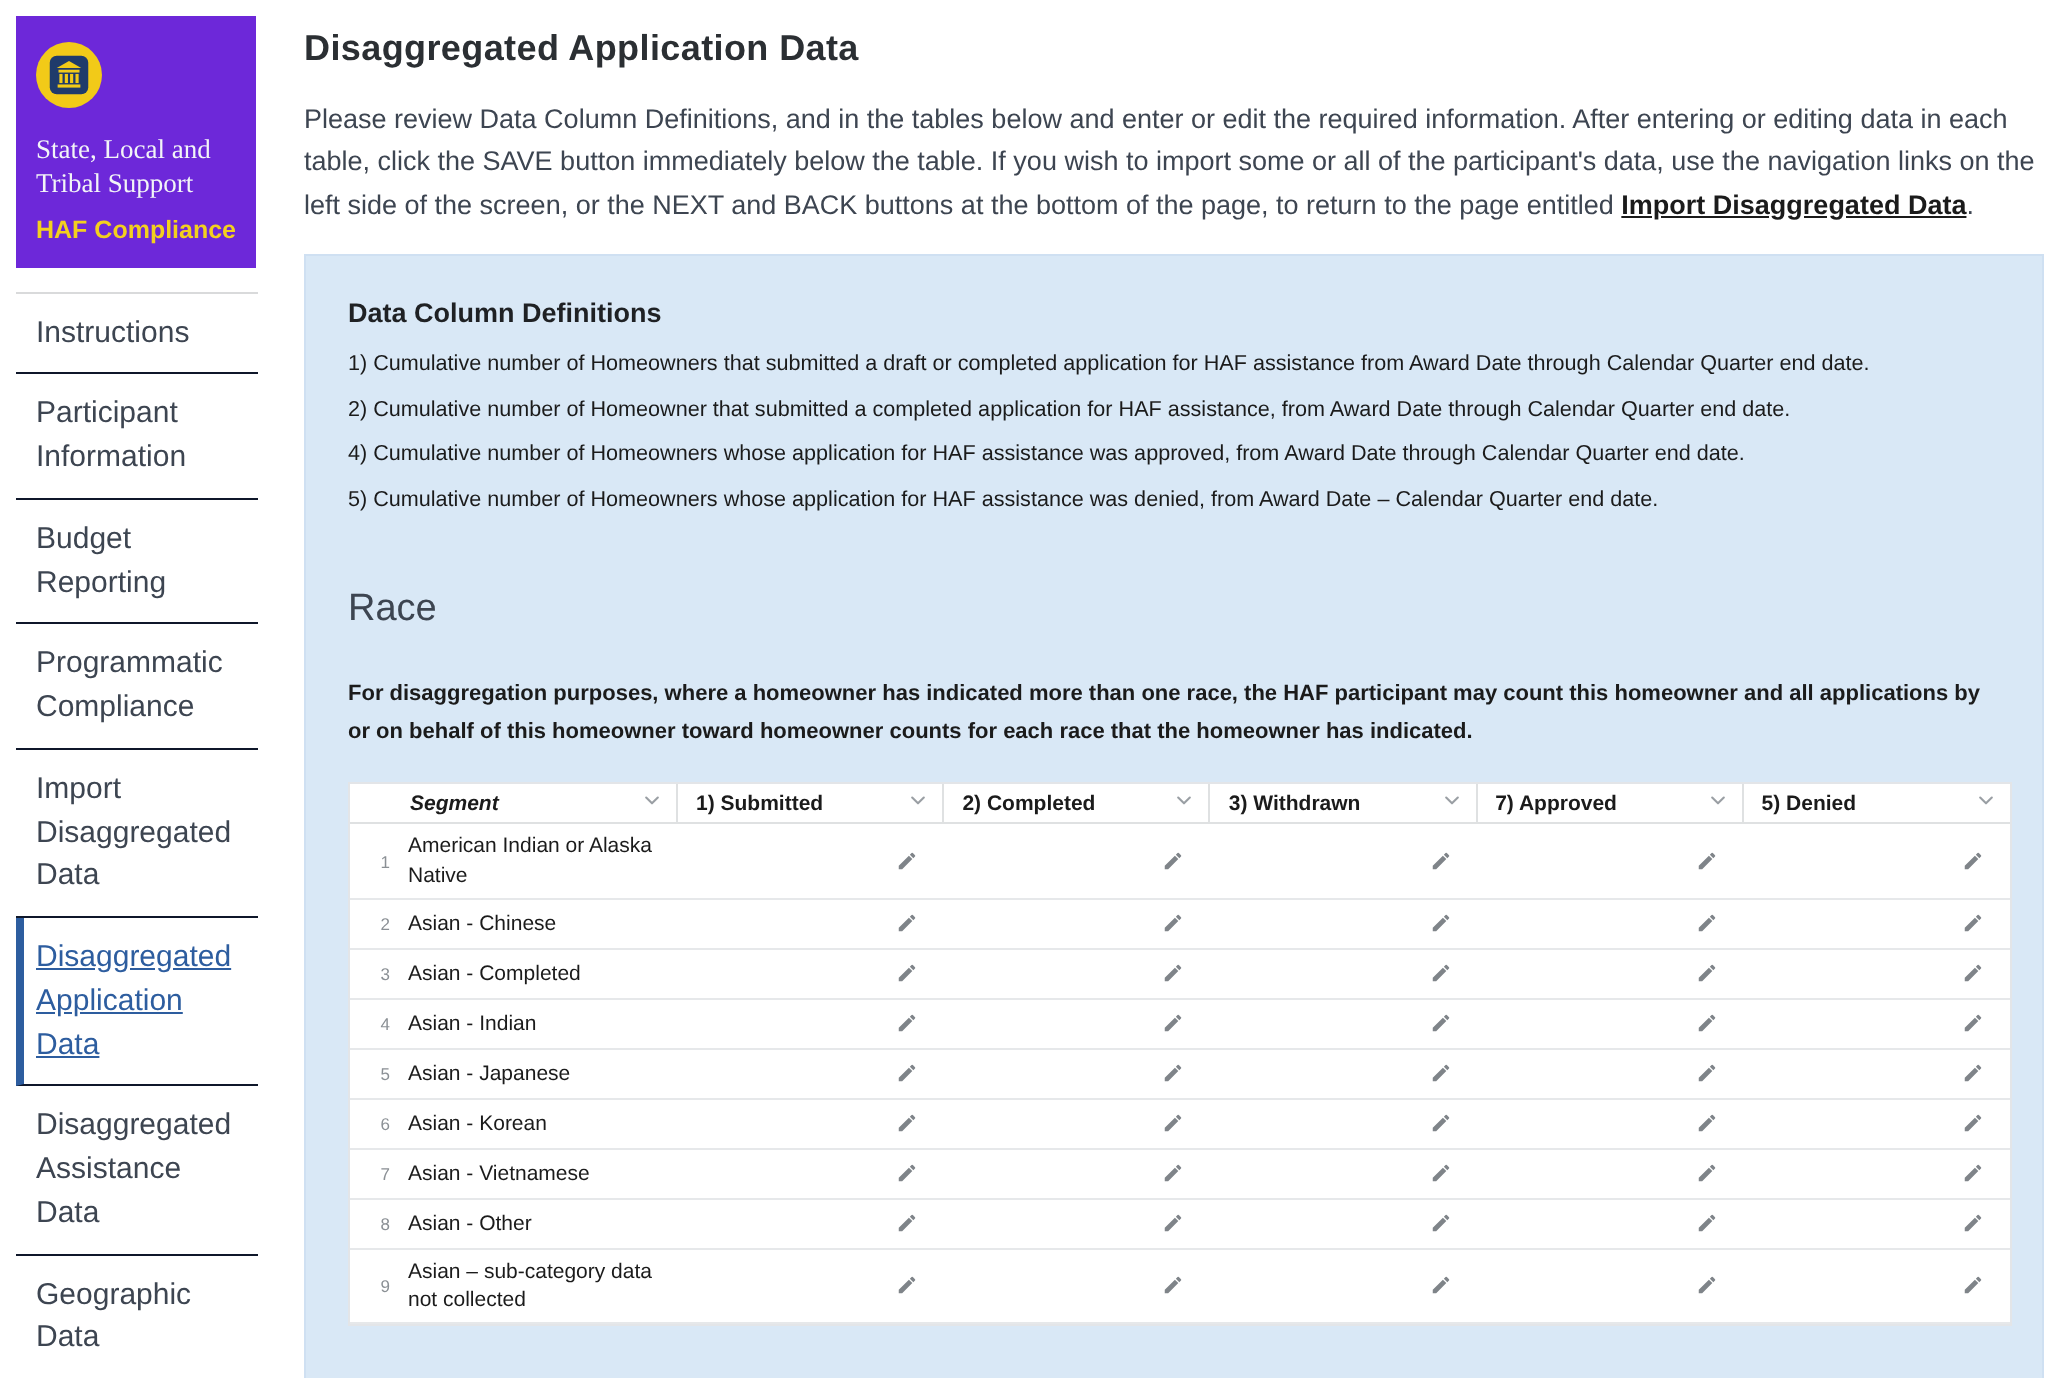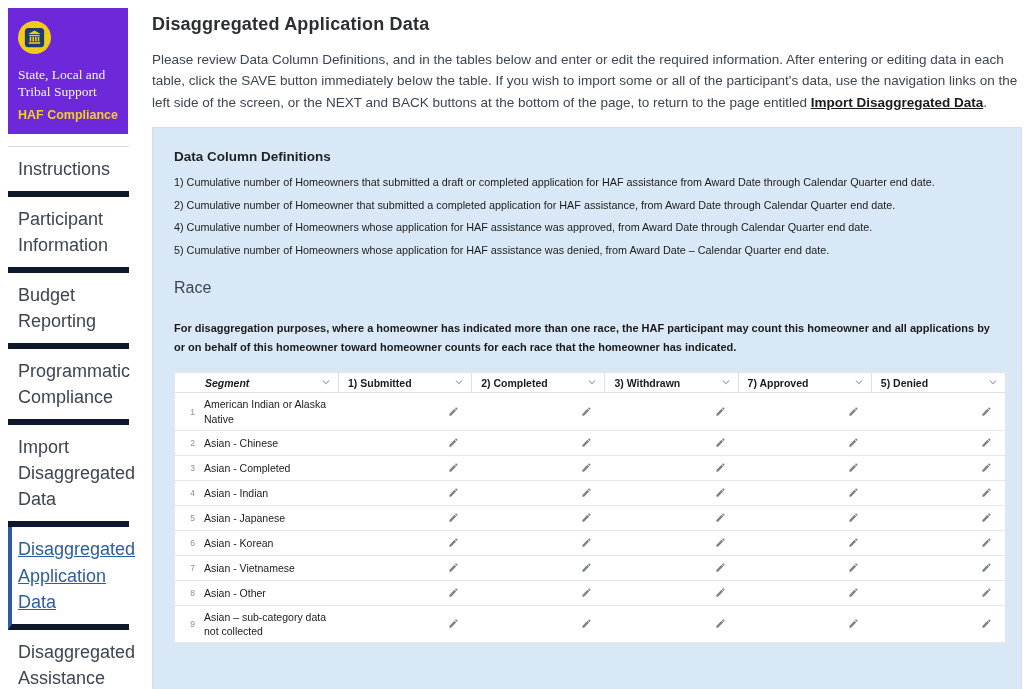--- a/index.html
+++ b/index.html
@@ -9,37 +9,37 @@
 
   
   .sidebar { width:137px; flex:none; padding:8px 0 0 8px; }
   .logo-card { width:120px; background:#6d28d9; padding:13px 10px 12px 10px; }
   .logo-circle { width:33px; height:33px; border-radius:50%; background:#f2ca18;
                  display:flex; align-items:center; justify-content:center; margin-bottom:12px; }
   .logo-org { font-family:"Liberation Serif", serif; color:#f2f4f7; font-size:13.5px; line-height:1.28; }
   .logo-product { color:#f3d01e; font-weight:bold; font-size:12.5px; margin-top:7px; }
 
   .nav { width:121px; margin-top:12px; border-top:1px solid #d9dadb; }
-  .nav-item { display:block; border-bottom:6px solid #0f172a; padding:9px 4px 9px 10px;
-              font-size:18px; line-height:1.45; color:#3d4551; cursor:pointer;
+  .nav-item { display:block; border-bottom:1px solid #0f172a; padding:9px 4px 9px 10px;
+              font-size:15px; line-height:1.45; color:#3d4551; cursor:pointer;
               text-decoration:none; }
   .nav-item.active { color:#2d5d9f; text-decoration:underline;
                      border-left:4px solid #2d5d9f; padding-left:6px; }
 
   
   .main { flex:1; padding:12px 9px 0 15px; }
   .page-title { font-size:18px; font-weight:bold; color:#2b2f33; letter-spacing:.2px; margin:2px 0 14px; }
   .intro { font-size:13.5px; color:#3d4551; line-height:1.58; margin-bottom:14px; max-width:868px; }
   .intro a { color:#1b1b1b; font-weight:bold; text-decoration:underline; cursor:pointer; }
 
   .panel { background:#d9e8f6; border:1px solid #cfe0f2; padding:21px 21px 30px 21px;
            width:870px; height:600px; }
   .panel-title { font-size:13.5px; font-weight:bold; color:#1f2124; margin-bottom:10px; }
   .def-line { font-size:10.8px; color:#1b1b1b; line-height:1.55; margin-bottom:6px; max-width:824px; }
-  .race-title { font-size:16px; color:#3d4551; margin-top:20px; }
+  .race-title { font-size:19px; color:#3d4551; margin-top:35px; }
   .race-desc { font-size:11px; color:#1b1b1b; line-height:1.75; margin:22px 0 15px; max-width:824px;font-weight:bold; }
 
   
   .data-table { width:832px; background:#ffffff; border:1px solid #e3e5e8; }
   .t-head { display:grid; grid-template-columns:164px repeat(5, 1fr); height:20px;
             border-bottom:1px solid #dfe1e2; }
   .th { display:flex; align-items:center; justify-content:space-between;
         padding:0 7px 0 9px; border-right:1px solid #dfe1e2;
         font-size:10.5px; font-weight:bold; color:#1b1b1b; cursor:pointer; }
   .th:first-child { padding-left:30px;font-style:italic; }

